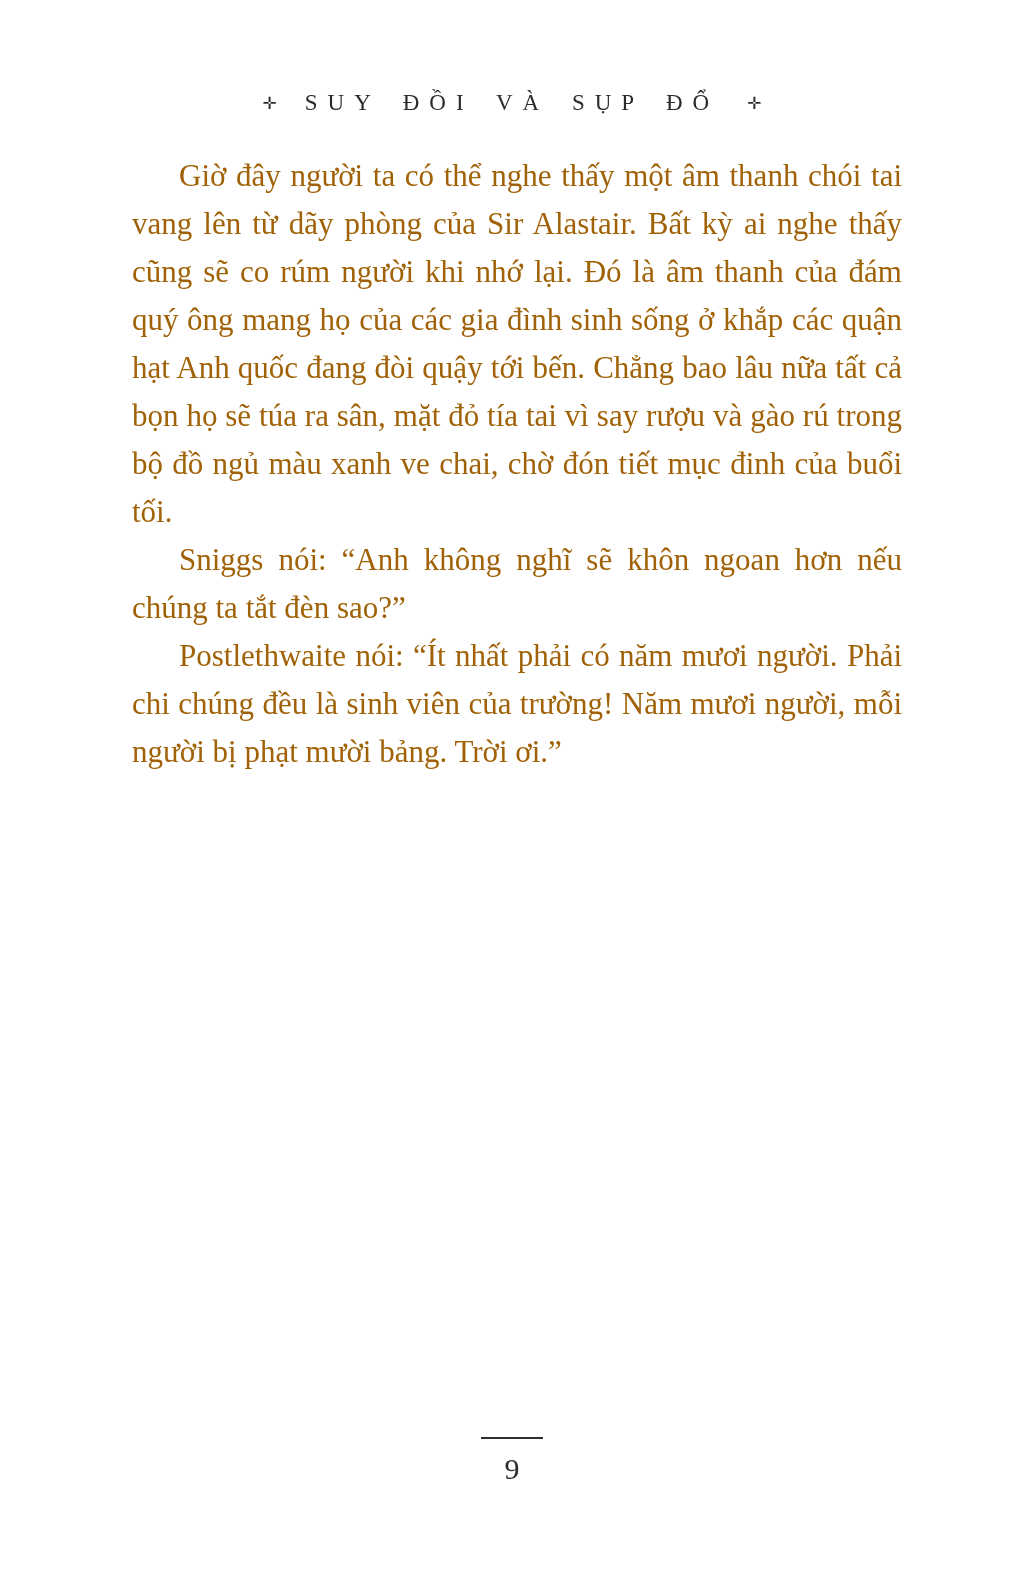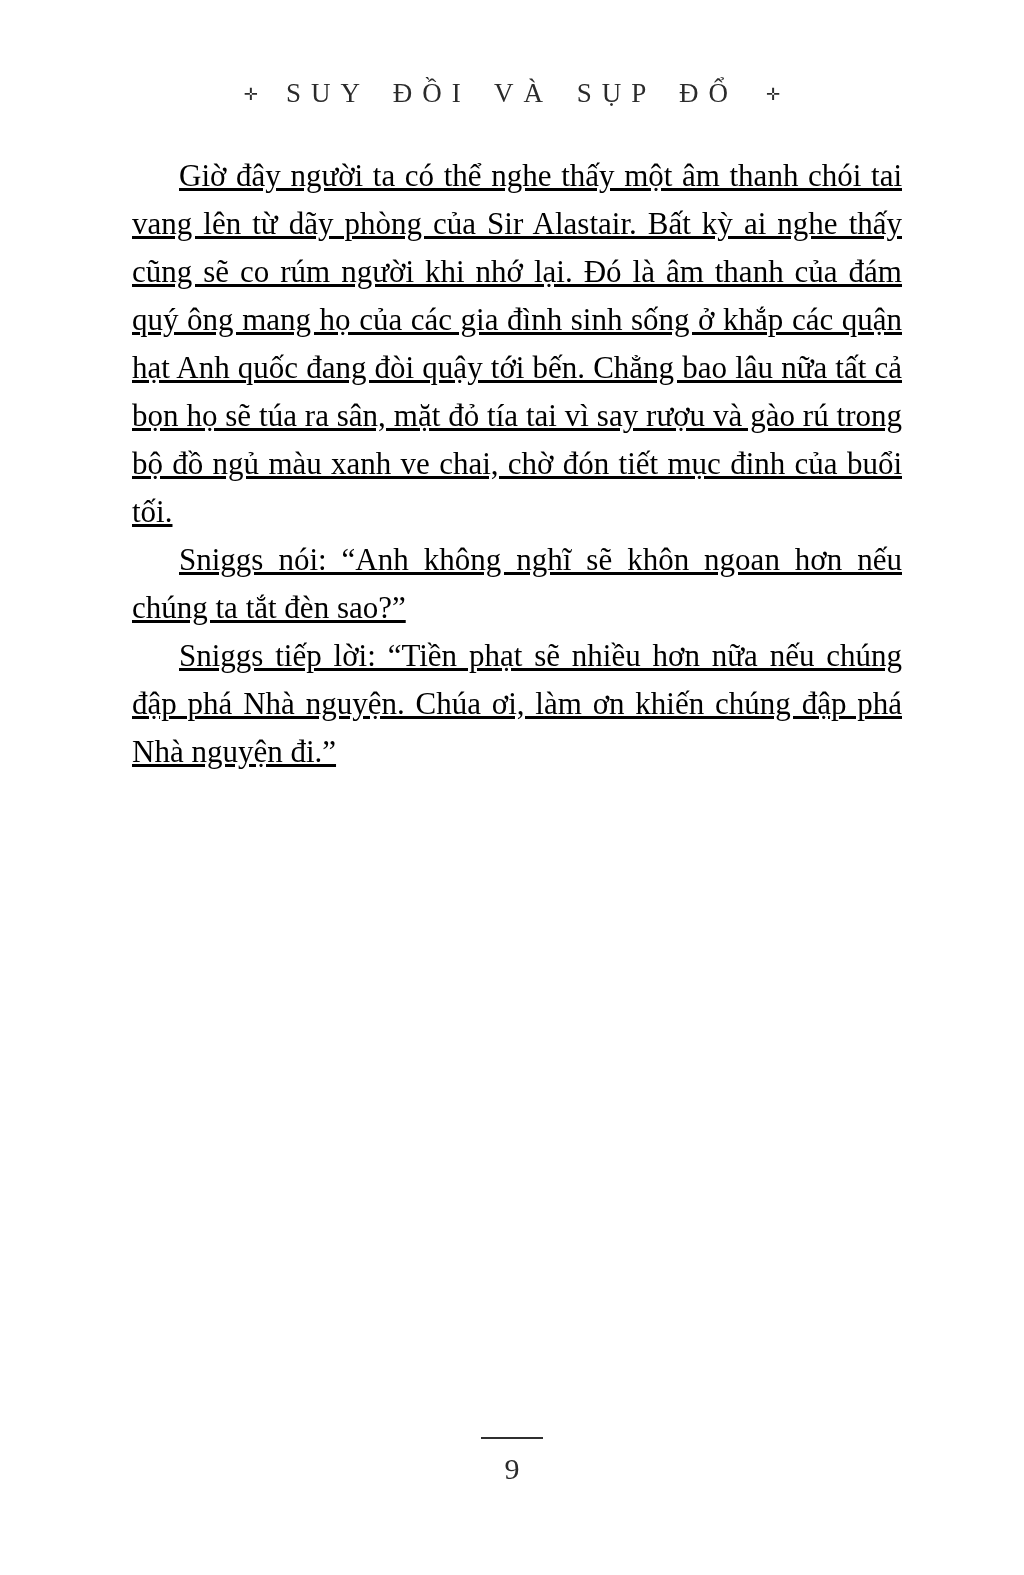--- a/index.html
+++ b/index.html
@@ -19,24 +19,24 @@
     position: absolute;
     top: 78px;
     left: 0;
     width: 100%;
     text-align: center;
     white-space: nowrap;
     color: #2b2b2b;
   }
   .running-header .chapter-title {
     display: inline-block;
-    font-size: 27px;
+    font-size: 23px;
     letter-spacing: 10px;
     word-spacing: 7px;
-    margin: 0 24px;
+    margin: 12px 24px;
     vertical-align: middle;
     color: #2b2b2b;
   }
   .running-header .orn {
     display: inline-block;
     font-size: 17px;
     vertical-align: middle;
     color: #2b2b2b;
     font-family: "DejaVu Sans", sans-serif;
   }
@@ -45,22 +45,21 @@
     top: 152px;
     left: 132px;
     width: 770px;
   }
   .body-text p {
     margin: 0;
     font-size: 31px;
     line-height: 48px;
     text-align: justify;
     text-indent: 47px;
-    color: #000000;
-    text-decoration: underline;
+    color: #a16207;
   }
   .page-footer {
     position: absolute;
     top: 1437px;
     left: 0;
     width: 100%;
     text-align: center;
   }
   .footer-rule {
     width: 62px;
@@ -80,21 +79,21 @@
 
   <header class="running-header">
     <span class="orn">✛</span>
     <span class="chapter-title">SUY ĐỒI VÀ SỤP ĐỔ</span>
     <span class="orn">✛</span>
   </header>
 
   <main class="body-text">
     <p>Giờ đây người ta có thể nghe thấy một âm thanh chói tai vang lên từ dãy phòng của Sir Alastair. Bất kỳ ai nghe thấy cũng sẽ co rúm người khi nhớ lại. Đó là âm thanh của đám quý ông mang họ của các gia đình sinh sống ở khắp các quận hạt Anh quốc đang đòi quậy tới bến. Chẳng bao lâu nữa tất cả bọn họ sẽ túa ra sân, mặt đỏ tía tai vì say rượu và gào rú trong bộ đồ ngủ màu xanh ve chai, chờ đón tiết mục đinh của buổi tối.</p>
     <p>Sniggs nói: “Anh không nghĩ sẽ khôn ngoan hơn nếu chúng ta tắt đèn sao?”</p>
-    <p>Sniggs tiếp lời: “Tiền phạt sẽ nhiều hơn nữa nếu chúng đập phá Nhà nguyện. Chúa ơi, làm ơn khiến chúng đập phá Nhà nguyện đi.”</p>
+    <p>Postlethwaite nói: “Ít nhất phải có năm mươi người. Phải chi chúng đều là sinh viên của trường! Năm mươi người, mỗi người bị phạt mười bảng. Trời ơi.”</p>
   </main>
 
   <footer class="page-footer">
     <div class="footer-rule"></div>
     <div class="page-number">9</div>
   </footer>
 
 </div>
 
 </body></html>

